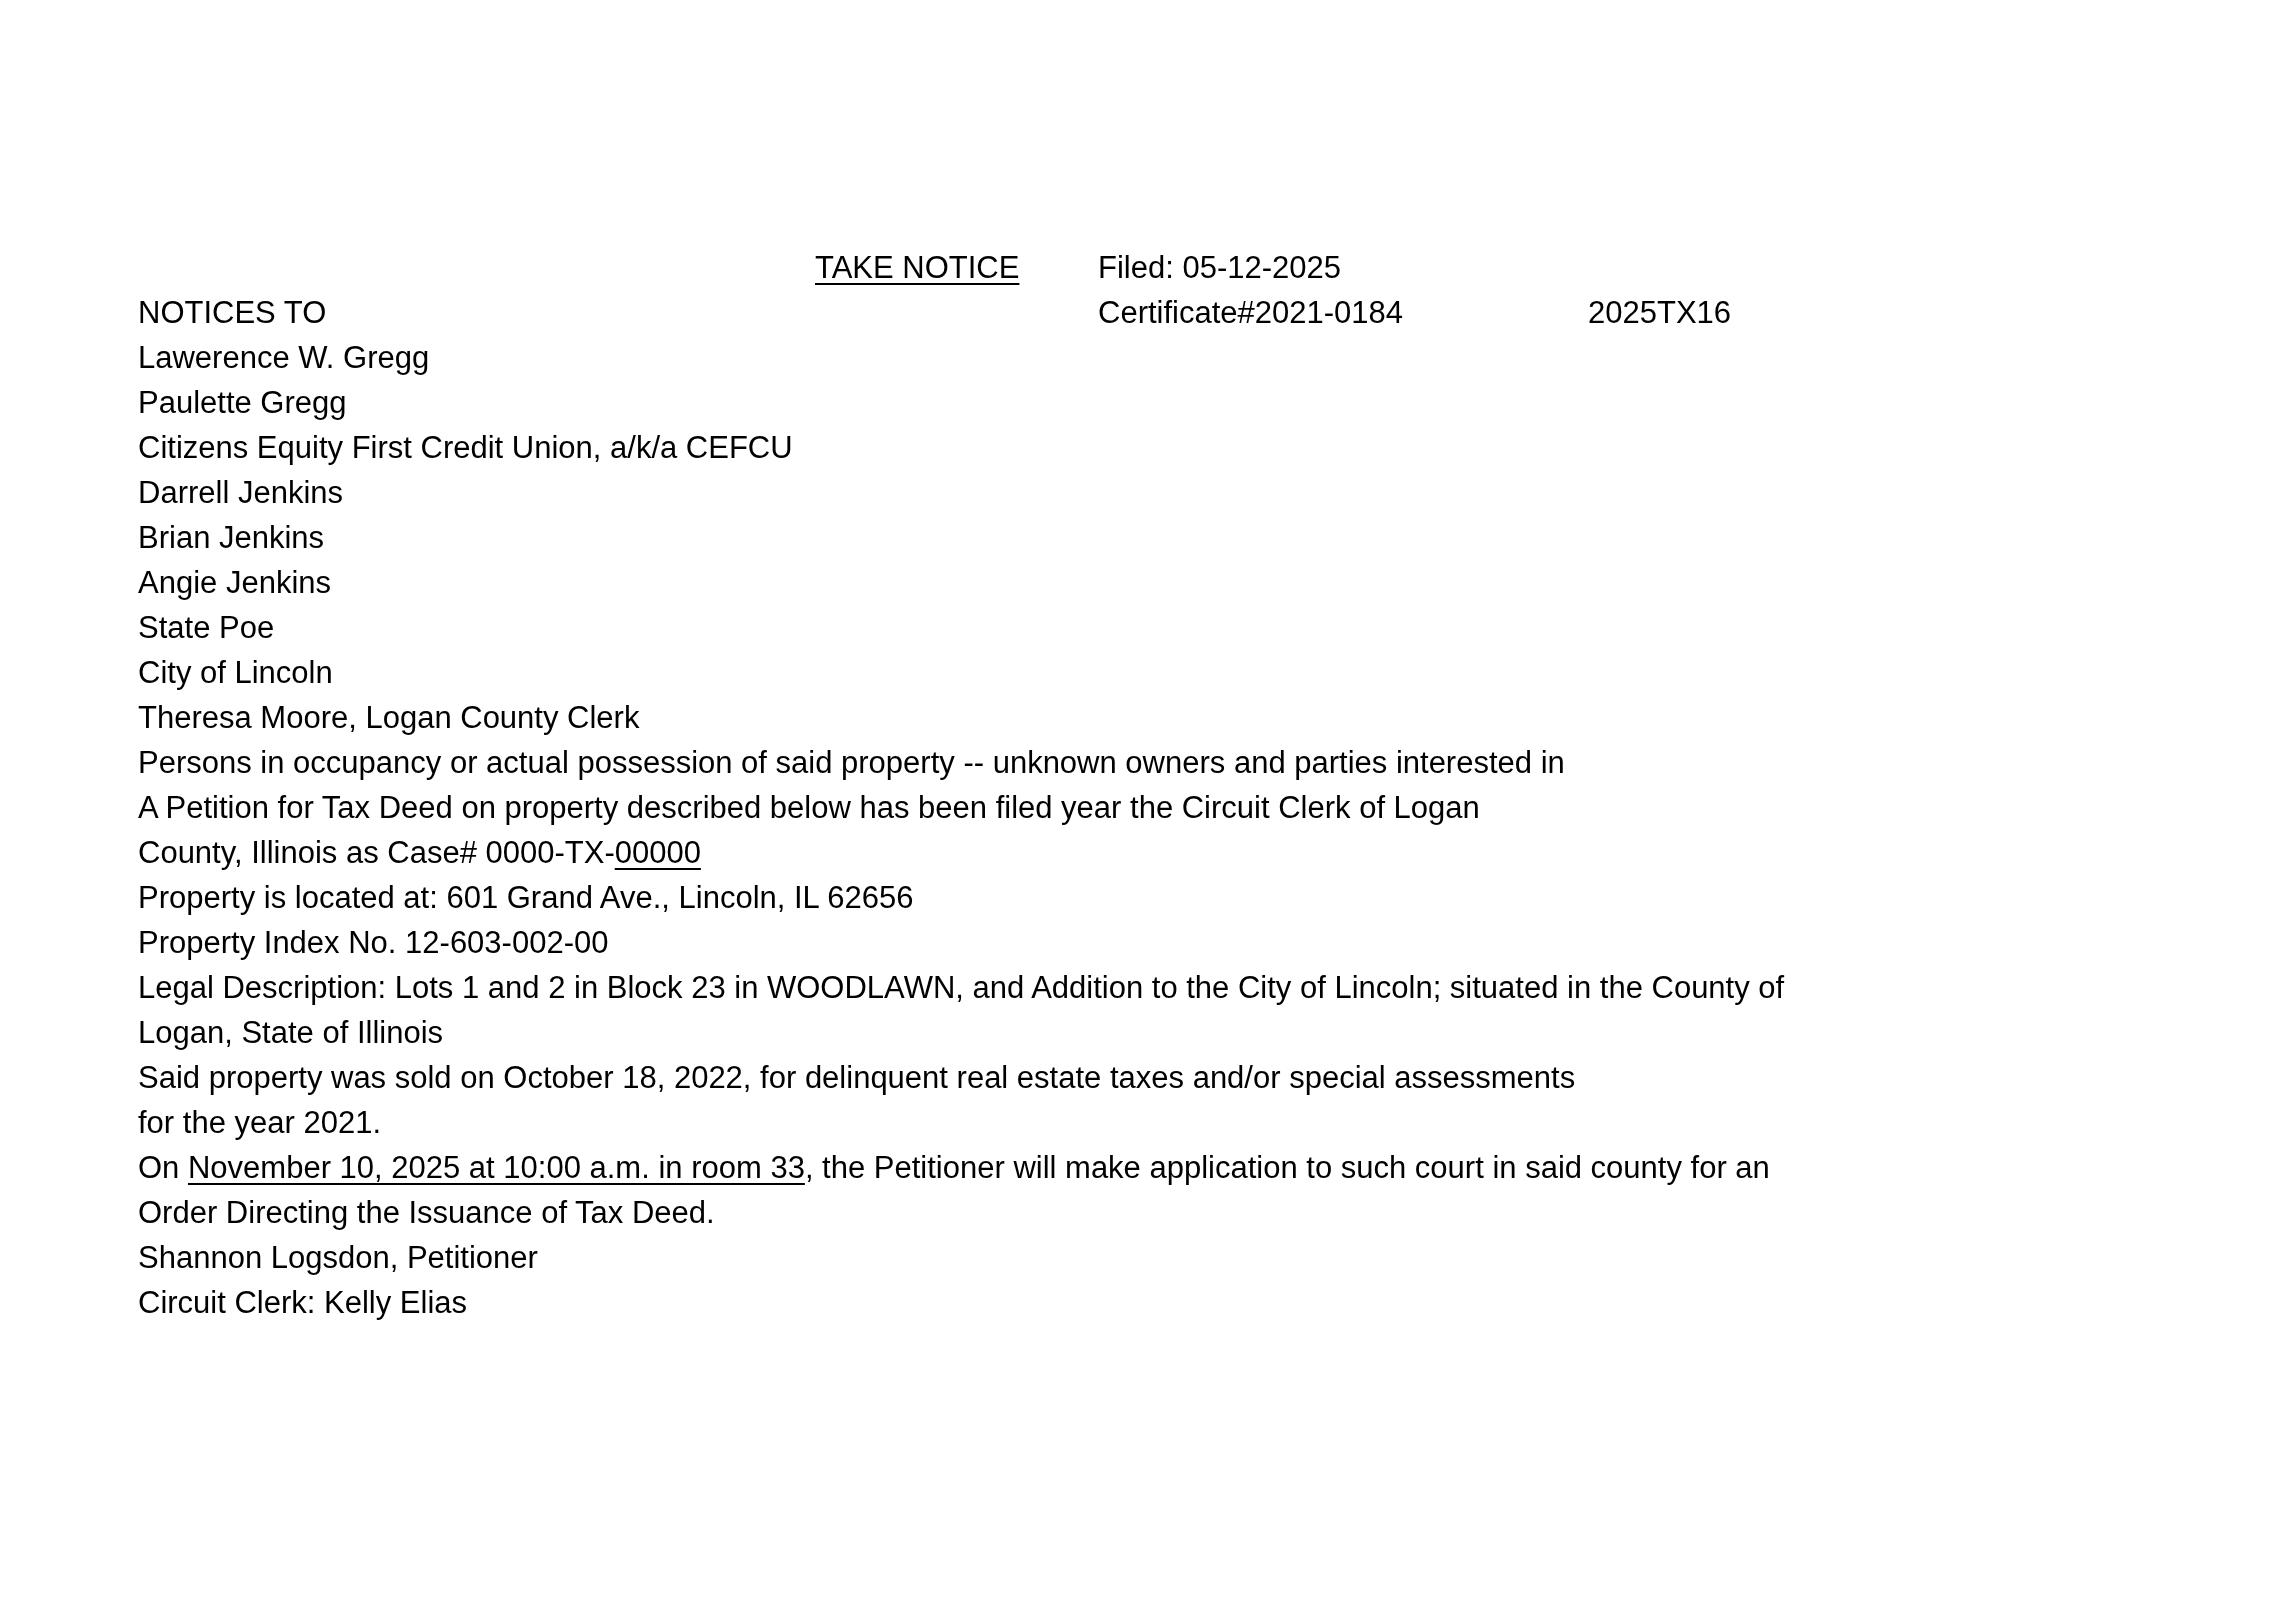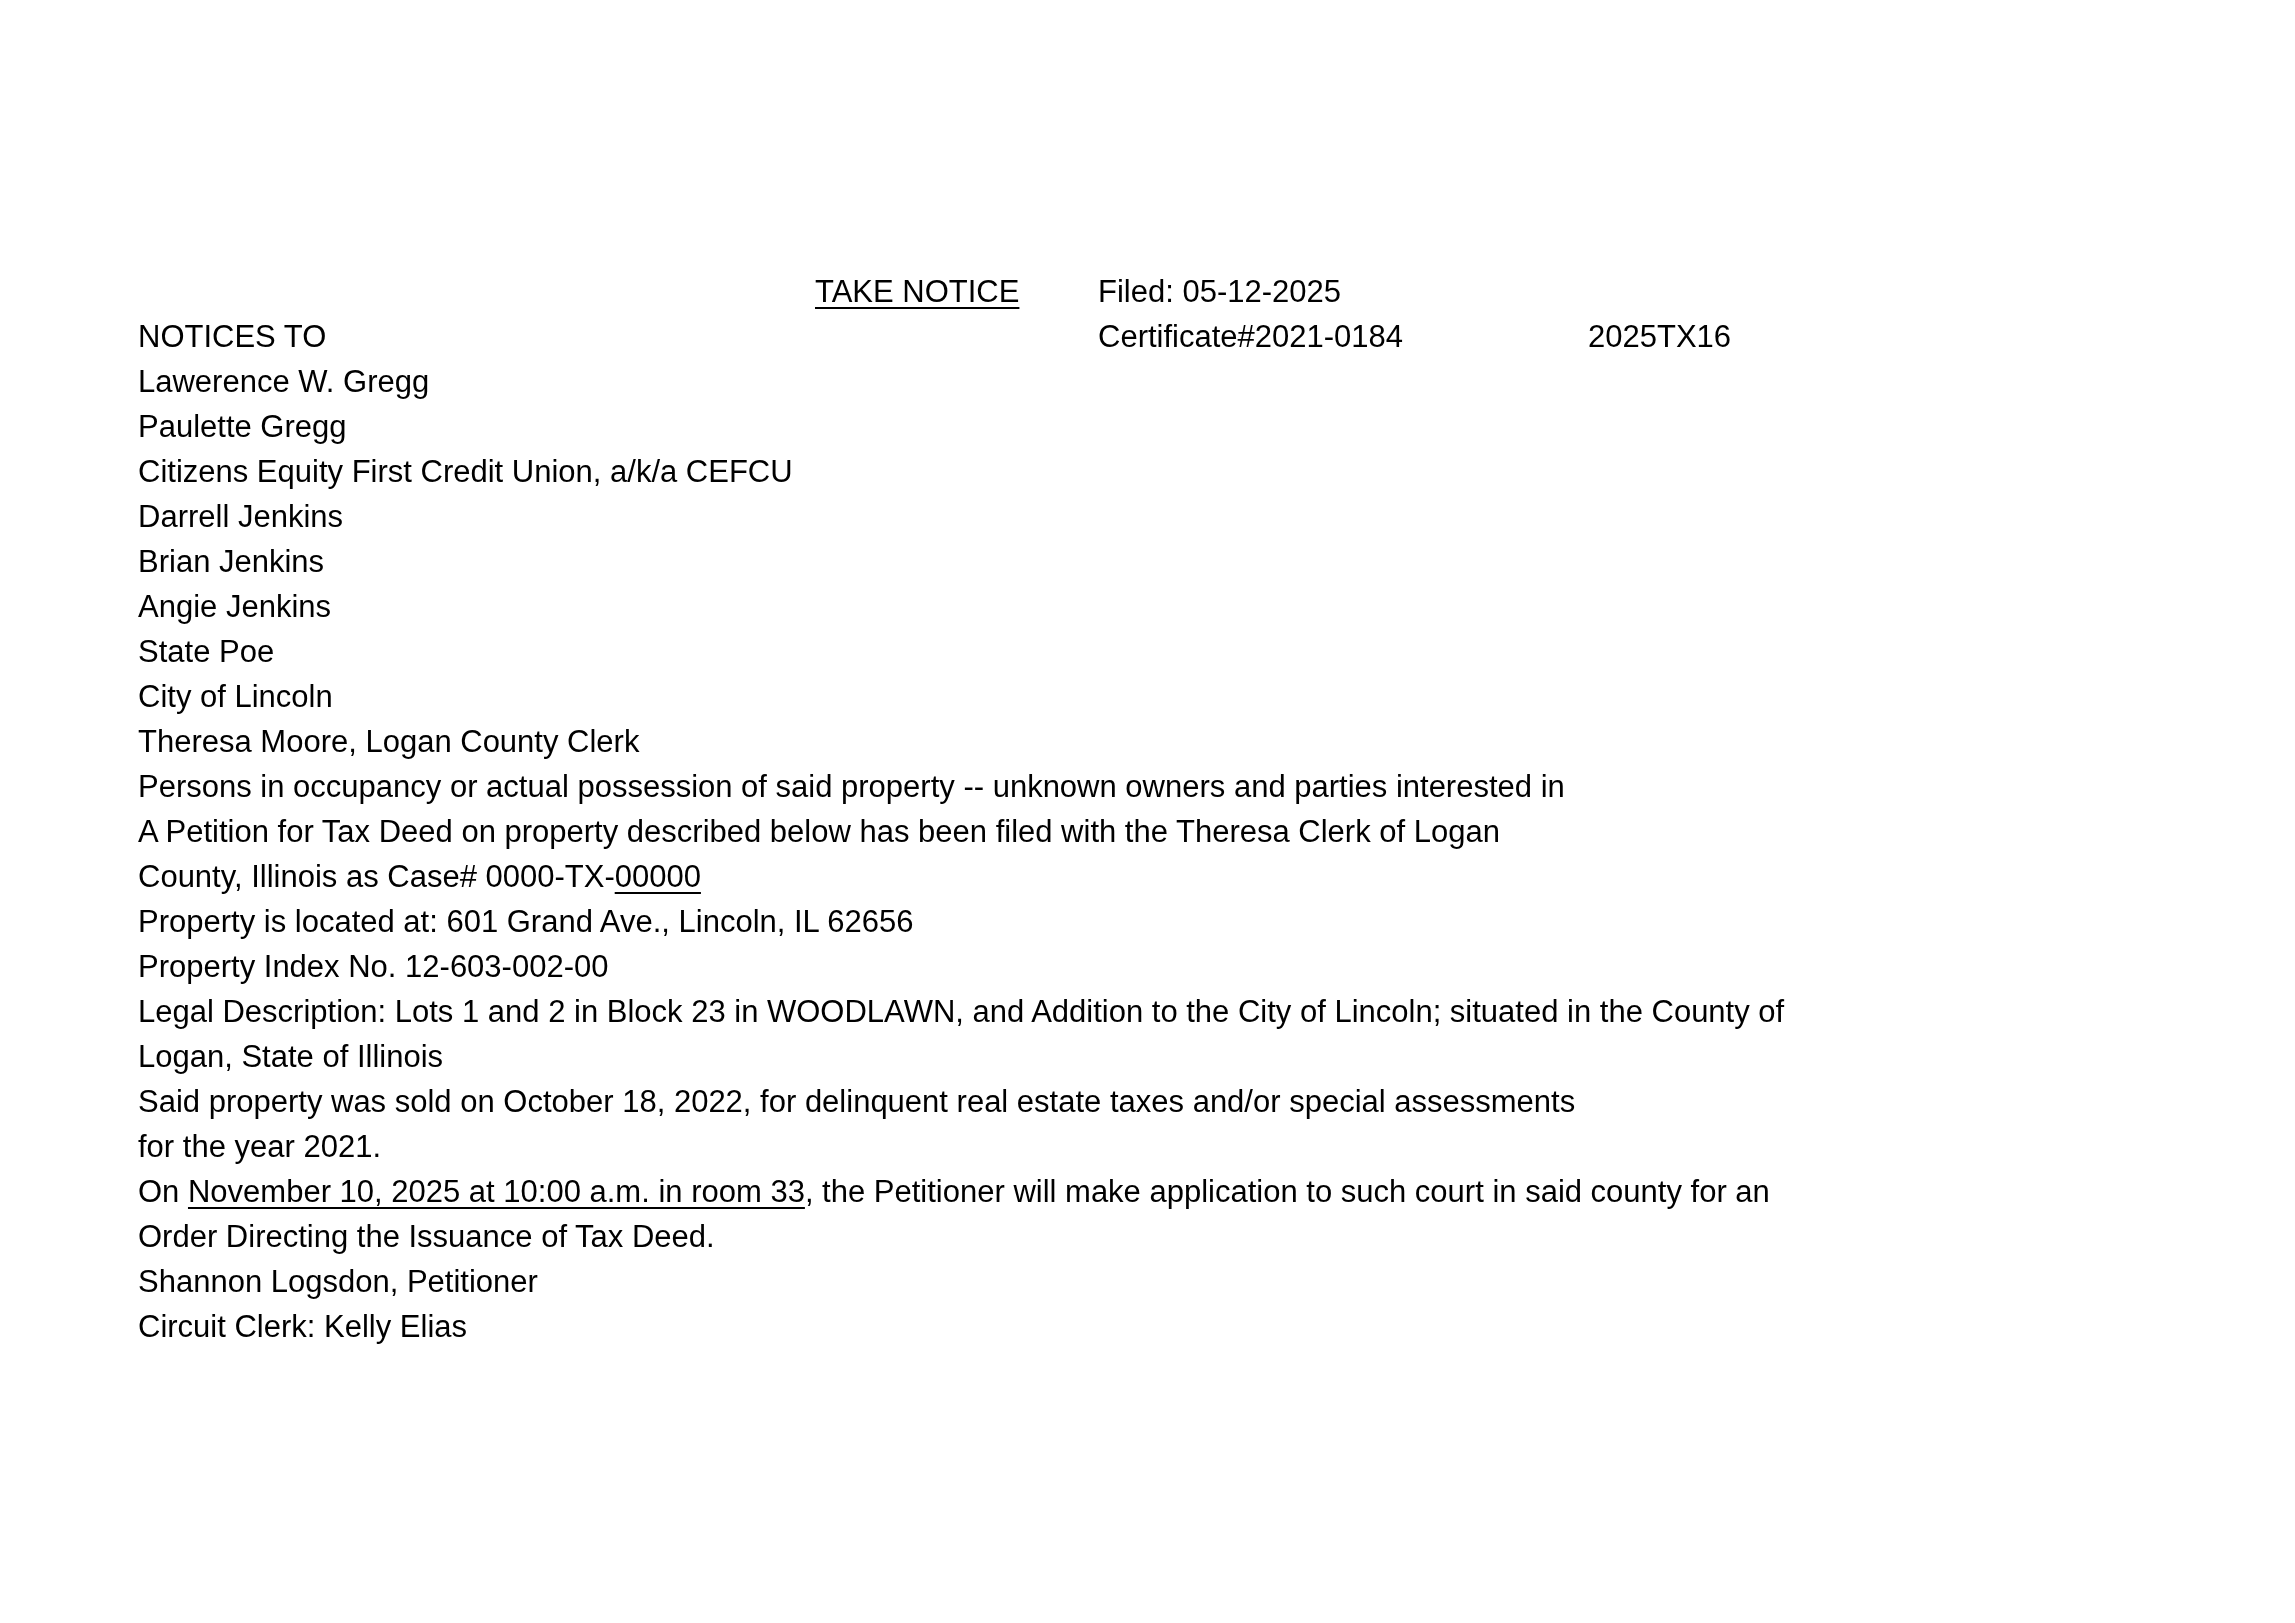--- a/index.html
+++ b/index.html
@@ -15,21 +15,20 @@
     color: #000000;
     font-family: "Liberation Sans", sans-serif;
     font-size: 31px;
     overflow: hidden;
   }
   .content {
     position: absolute;
     top: 245px;
     left: 0;
     width: 100%;
-    margin-top: 24px;
   }
   .row {
     position: relative;
     height: 45px;
     line-height: 45px;
   }
   .pos {
     position: absolute;
     white-space: nowrap;
     top: 0;
@@ -72,21 +71,21 @@
         <div class="line"><span>Lawerence W. Gregg</span></div>
         <div class="line"><span>Paulette Gregg</span></div>
         <div class="line"><span>Citizens Equity First Credit Union, a/k/a CEFCU</span></div>
         <div class="line"><span>Darrell Jenkins</span></div>
         <div class="line"><span>Brian Jenkins</span></div>
         <div class="line"><span>Angie Jenkins</span></div>
         <div class="line"><span>State Poe</span></div>
         <div class="line"><span>City of Lincoln</span></div>
         <div class="line"><span>Theresa Moore, Logan County Clerk</span></div>
         <div class="line"><span>Persons in occupancy or actual possession of said property -- unknown owners and parties interested in</span></div>
-        <div class="line"><span>A Petition for Tax Deed on property described below has been filed with the Theresa Clerk of Logan</span></div>
+        <div class="line"><span>A Petition for Tax Deed on property described below has been filed year the Circuit Clerk of Logan</span></div>
         <div class="line"><span>County, Illinois as Case# 0000-TX-</span><span class="underline">00000</span></div>
         <div class="line"><span>Property is located at: 601 Grand Ave., Lincoln, IL 62656</span></div>
         <div class="line"><span>Property Index No. 12-603-002-00</span></div>
         <div class="line"><span>Legal Description: Lots 1 and 2 in Block 23 in WOODLAWN, and Addition to the City of Lincoln; situated in the County of</span></div>
         <div class="line"><span>Logan, State of Illinois</span></div>
         <div class="line"><span>Said property was sold on October 18, 2022, for delinquent real estate taxes and/or special assessments</span></div>
         <div class="line"><span>for the year 2021.</span></div>
         <div class="line"><span>On </span><span class="underline">November 10, 2025 at 10:00 a.m. in room 33</span><span>, the Petitioner will make application to such court in said county for an</span></div>
         <div class="line"><span>Order Directing the Issuance of Tax Deed.</span></div>
         <div class="line"><span>Shannon Logsdon, Petitioner</span></div>

